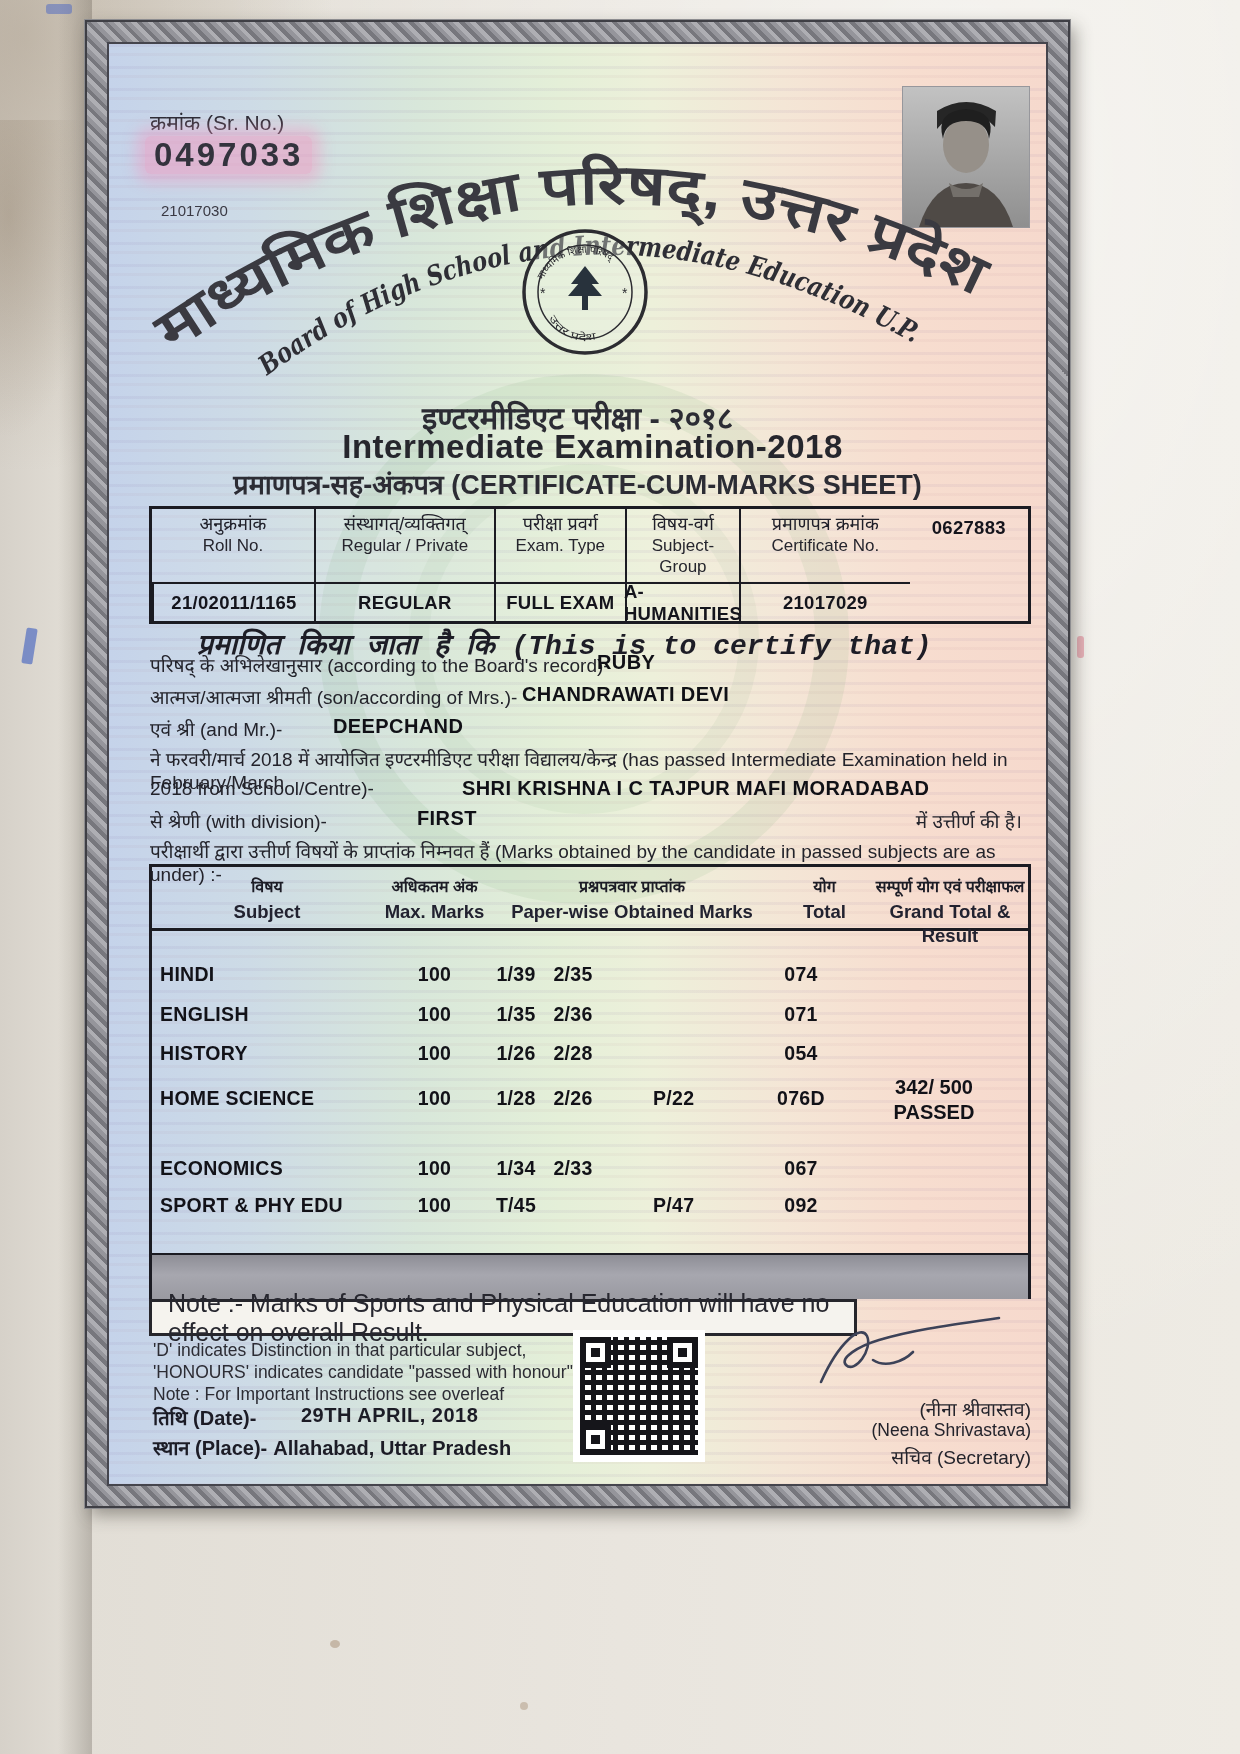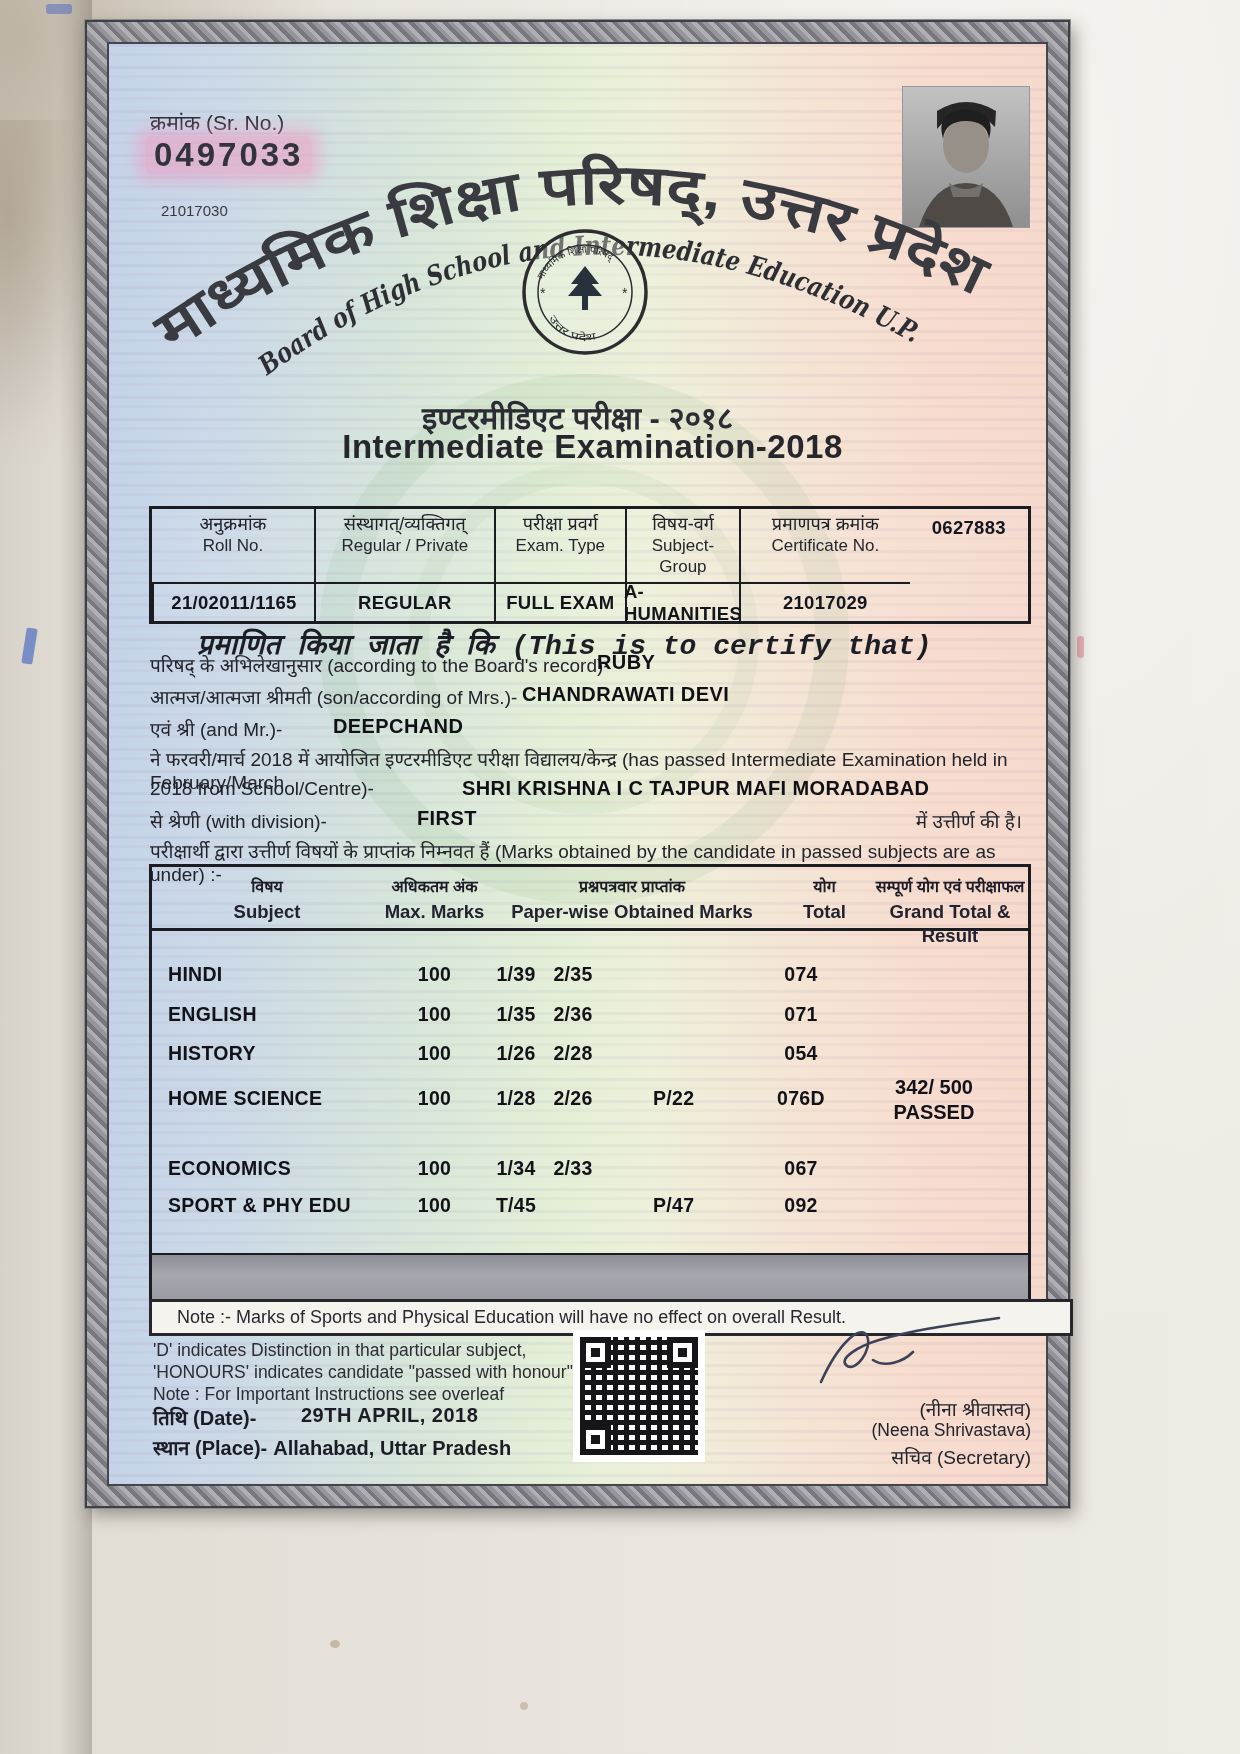--- a/index.html
+++ b/index.html
@@ -68,30 +68,30 @@
   .cl1{left:88px;font-weight:bold;font-style:italic;font-size:28px;color:#1d1d26;font-family:Liberation Mono, monospace;}
 
   
   .marks{left:40px;top:820px;width:882px;height:392px;border:3px solid #1b1b22;}
   .mhead{position:absolute;top:0;left:0;width:100%;padding-top:7px;height:64px;border-bottom:3px solid #1b1b22;
     display:grid;grid-template-columns:230px 105px 290px 95px 1fr;text-align:center;}
   .mh{font-size:16px;font-weight:bold;color:#1c1c26;line-height:26px;}
   .me{font-size:18.5px;font-weight:bold;color:#222230;line-height:24px;}
   .mrow{position:absolute;left:0;width:100%;display:grid;grid-template-columns:230px 105px 58px 56px 160px 80px 1fr;
     font-weight:bold;font-size:19.5px;color:#121218;letter-spacing:.3px;}
-  .c-sub{padding-left:16px;text-align:left;}
+  .c-sub{padding-left:8px;text-align:left;}
   .c-max{text-align:center;}
   .c-p1,.c-p2,.c-tot{text-align:center;}
   .c-pr{text-align:left;padding-left:52px;}
   .grand{position:absolute;left:689px;top:178px;width:186px;text-align:center;font-weight:bold;font-size:20px;color:#121218;line-height:25px;}
 
   .grayband{left:40px;top:1211px;width:882px;height:44px;
     background:linear-gradient(180deg,#8e8e96,#a7a7af 45%,#9a9aa1);border-left:3px solid #1b1b22;border-right:3px solid #1b1b22;}
-  .notebox{left:40px;top:1255px;width:924px;height:37px;background:#f5f3ee;border:3px solid #26262c;
-    display:flex;align-items:center;padding-left:25px;font-size:18px;color:#27272f;}
+  .notebox{left:40px;top:1255px;width:708px;height:37px;background:#f5f3ee;border:3px solid #26262c;
+    display:flex;align-items:center;padding-left:16px;font-size:25px;color:#27272f;}
 
   
   .fline{left:44px;font-size:17.5px;color:#2c2c34;}
   .dateline{left:44px;top:1360px;font-size:20px;font-weight:bold;color:#1c1c26;width:500px;}
   .dateline .dval{position:absolute;left:148px;top:0;letter-spacing:.5px;}
   .placeline{left:44px;top:1390px;font-size:20px;font-weight:bold;color:#1c1c26;}
   .placeline .pval{margin-left:6px;}
 
   .qr{left:464px;top:1286px;width:132px;height:132px;background:#fff;padding:7px;}
   .qrp{position:relative;width:100%;height:100%;
@@ -164,20 +164,21 @@
           <g fill="#28323c">
             <rect x="465" y="216" width="6" height="14"></rect>
             <path d="M468 186 l14 18 h-28 z"></path>
             <path d="M468 196 l17 20 h-34 z"></path>
           </g>
         </g>
       </svg>
 
       <div class="abs center-line t-hindi">इण्टरमीडिएट परीक्षा - २०१८</div>
       <div class="abs center-line t-eng">Intermediate Examination-2018</div>
+      <div class="abs center-line t-sheet">प्रमाणपत्र-सह-अंकपत्र (CERTIFICATE-CUM-MARKS SHEET)</div>
 
       <div class="abs info-table">
         <div class="ihc">
             <div class="ih">अनुक्रमांक</div>
             <div class="ie">Roll No.</div>
           </div>
         <div class="ihc bl">
             <div class="ih">संस्थागत्/व्यक्तिगत्</div>
             <div class="ie">Regular / Private</div>
           </div>

